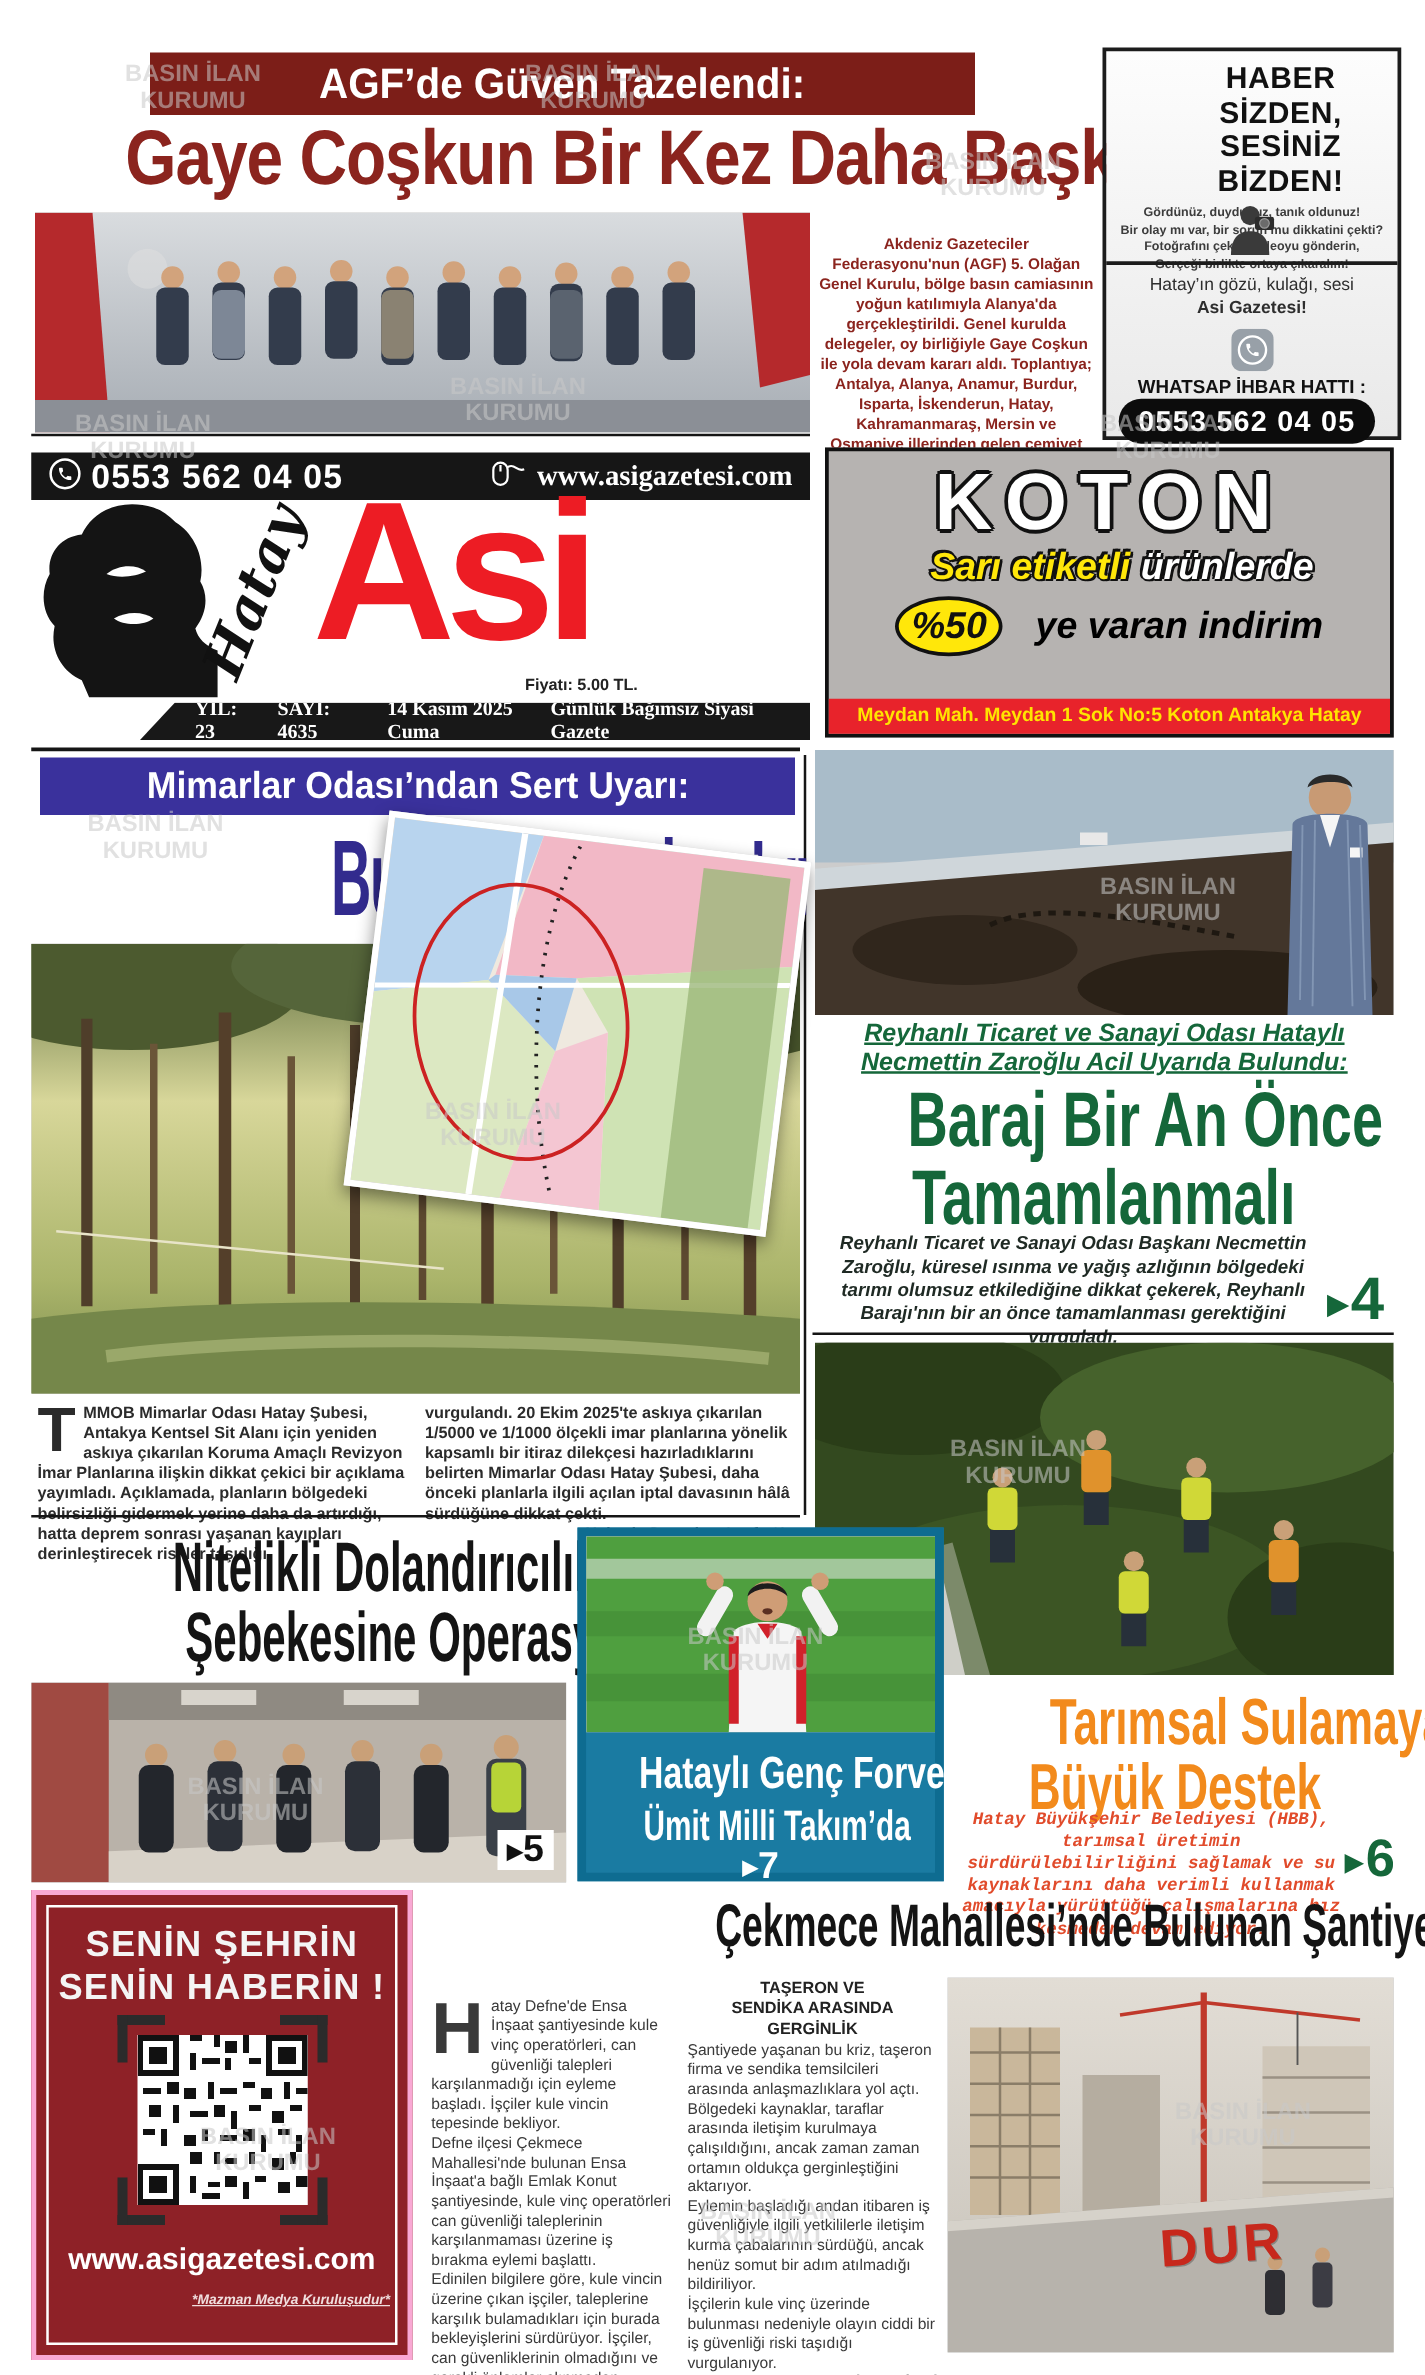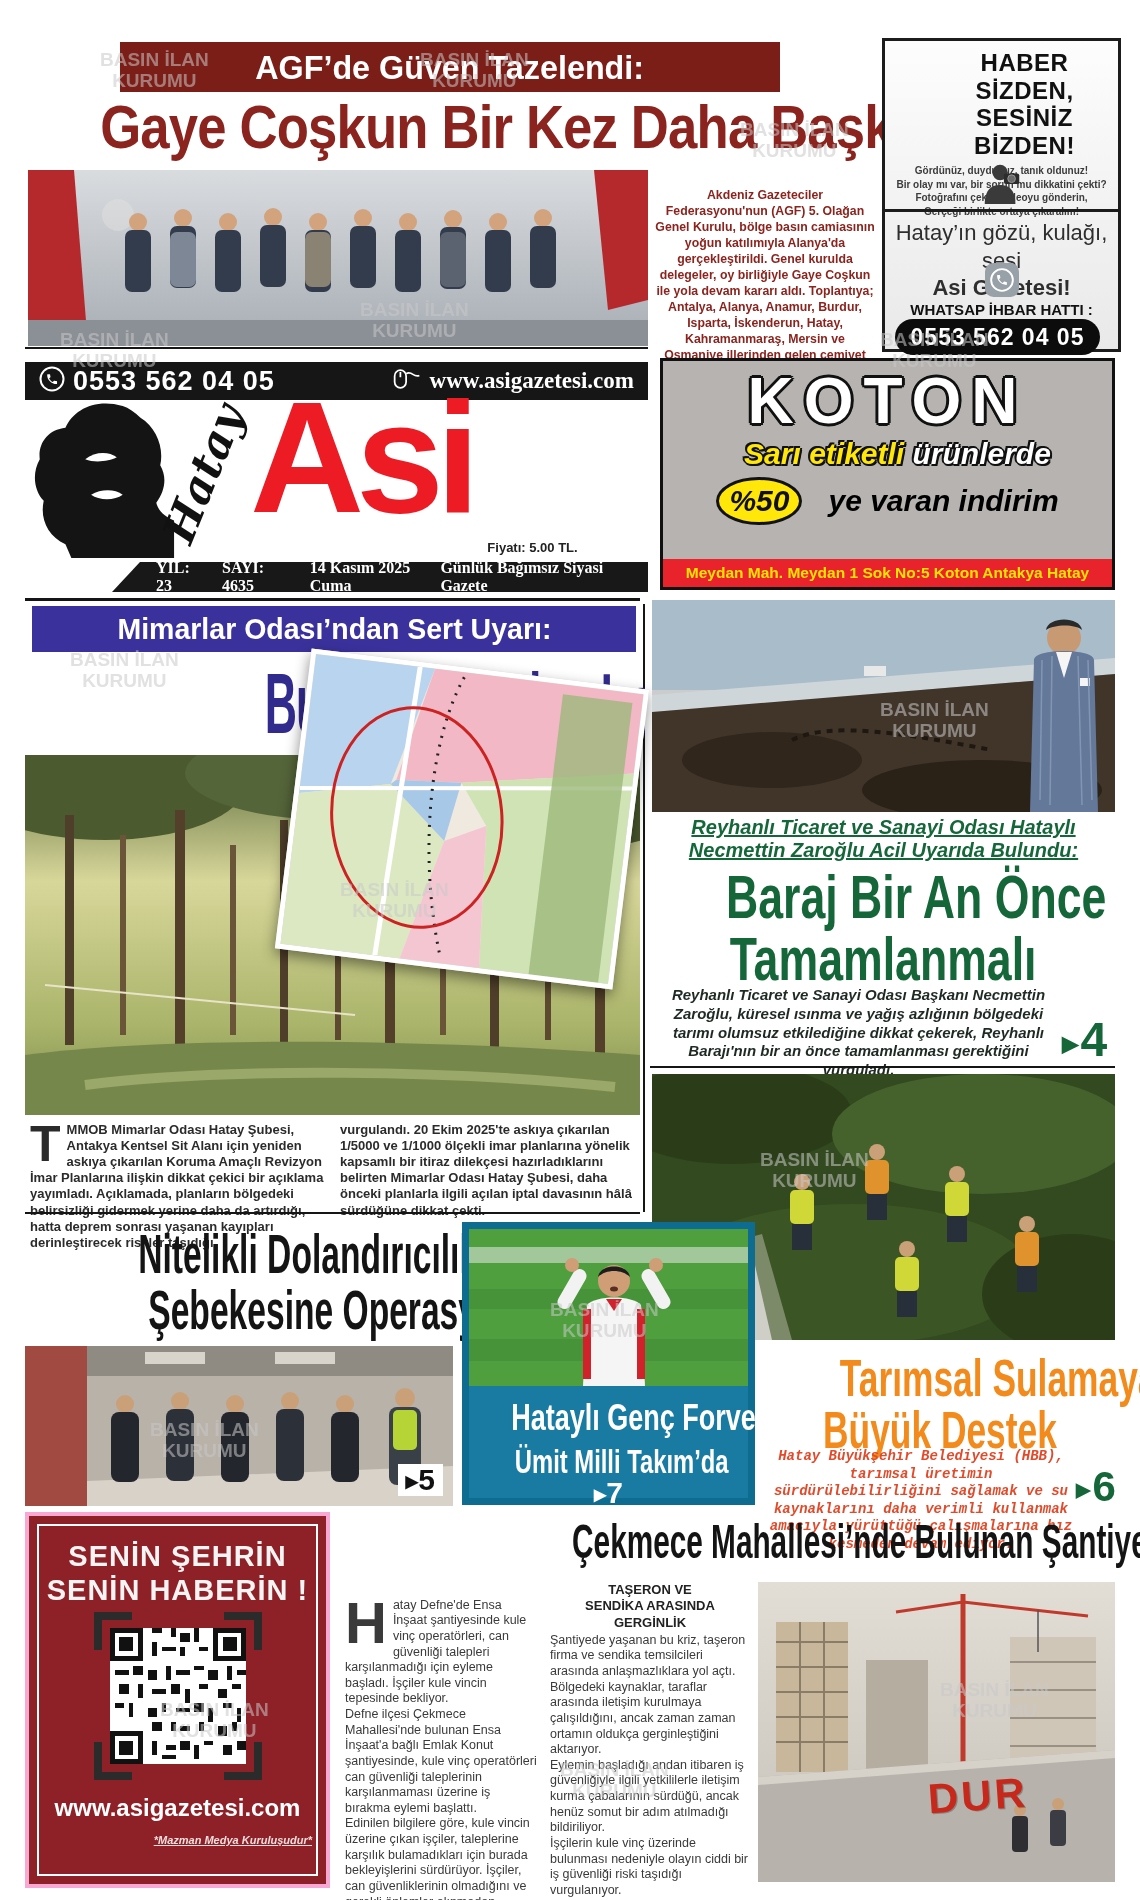--- a/index.html
+++ b/index.html
@@ -32,21 +32,21 @@
   
   .blackbar{position:absolute;left:25px;top:362px;width:623px;height:38px;background:#161616;color:#fff;
             display:flex;align-items:center;justify-content:space-between;padding:0 14px;box-sizing:border-box;}
   .blackbar .num{font-size:27px;font-weight:bold;letter-spacing:1px;}
   .blackbar .site{font-size:23px;font-weight:bold;font-family:"Liberation Serif",serif;}
   .asilogo{position:absolute;left:250px;top:378px;font-size:158px;font-weight:800;color:#ed1c24;
            letter-spacing:-8px;line-height:1;}
   .hatay{position:absolute;left:148px;top:398px;width:110px;height:150px;display:flex;align-items:center;justify-content:center;}
   .hatay span{font-family:"DejaVu Serif",serif;font-style:italic;font-weight:bold;font-size:44px;color:#111;
               transform:rotate(-68deg);display:inline-block;}
-  .price{position:absolute;left:420px;top:540px;width:225px;text-align:center;font-size:13px;color:#222;font-weight:bold;}
+  .price{position:absolute;left:420px;top:540px;width:225px;text-align:left;font-size:13px;color:#222;font-weight:bold;}
   .yilbar{position:absolute;left:112px;top:562px;width:536px;height:30px;background:#181818;color:#fff;
           clip-path:polygon(28px 0,100% 0,100% 100%,0 100%);display:flex;align-items:center;
           justify-content:space-between;padding:0 14px 0 44px;box-sizing:border-box;
           font-family:"Liberation Serif",serif;font-weight:bold;font-size:16px;}
   
   .koton{position:absolute;left:660px;top:358px;width:455px;height:232px;border:3px solid #111;
          background:#b6b3b1;box-sizing:border-box;text-align:center;}
   .kbrand{margin-top:8px;font-size:64px;font-weight:900;color:#fff;letter-spacing:10px;line-height:1;
           text-shadow:-3px 0 #111,3px 0 #111,0 -3px #111,0 3px #111,-2px -2px #111,2px 2px #111,-2px 2px #111,2px -2px #111;}
   .koffer{font-size:30px;font-weight:900;font-style:italic;line-height:1;margin-top:6px;padding-left:20px;}
@@ -170,21 +170,21 @@
 Gerçeği birlikte ortaya çıkaralım!</div>
     <div class="abs" style="left:0;top:120px;width:100%;text-align:center;">
       <svg width="46" height="44" viewBox="0 0 48 44">
         <circle cx="22" cy="11" r="8" fill="#3a3a3a"></circle>
         <path d="M6,44 C6,28 14,24 22,24 C30,24 38,28 38,44 Z" fill="#3a3a3a"></path>
         <rect x="26" y="12" width="16" height="11" rx="2" fill="#2c2c2c"></rect>
         <circle cx="34" cy="17.5" r="4" fill="#6b6b6b" stroke="#999" stroke-width="1"></circle>
       </svg>
     </div>
     <div class="tipdivider"></div>
-    <div class="abs" style="left:0;top:178px;width:100%;text-align:center;font-size:22px;color:#2e2e2e;line-height:1.25;">
+    <div class="abs" style="left:0;top:178px;width:100%;text-align:center;font-size:14px;color:#2e2e2e;line-height:1.25;">
       <span>Hatay’ın gözü, kulağı, sesi</span><br>
       <b>Asi Gazetesi!</b>
     </div>
     <div class="abs" style="left:0;top:222px;width:100%;text-align:center;">
       <svg width="34" height="34" viewBox="0 0 36 36">
         <rect width="36" height="36" rx="9" fill="#98a0a8"></rect>
         <circle cx="18" cy="18" r="11.5" fill="none" stroke="#fff" stroke-width="2"></circle>
         <path transform="translate(11,11) scale(0.58)" fill="#fff" d="M6.62 10.79c1.44 2.82 3.76 5.14 6.59 6.59l2.2-2.21c.27-.27.67-.36 1.02-.24 1.12.37 2.33.57 3.57.57.55 0 1 .45 1 1V20c0 .55-.45 1-1 1-9.39 0-17-7.61-17-17 0-.55.45-1 1-1h3.5c.55 0 1 .45 1 1 0 1.25.2 2.45.57 3.57.11.35.03.74-.25 1.02l-2.2 2.2z"></path>
       </svg>
     </div>

